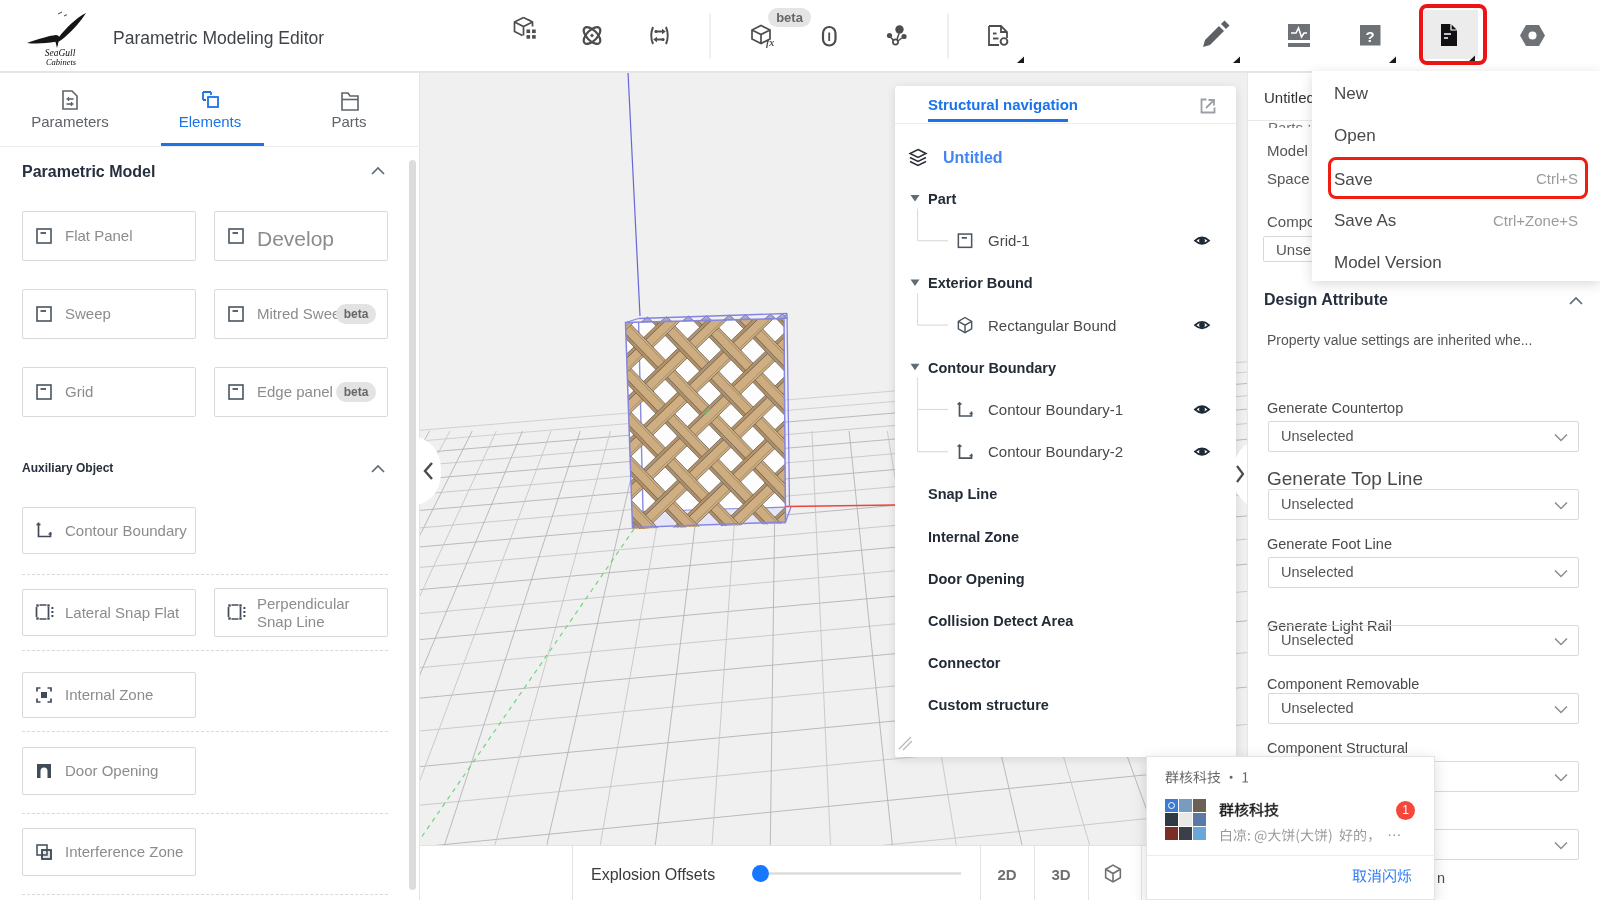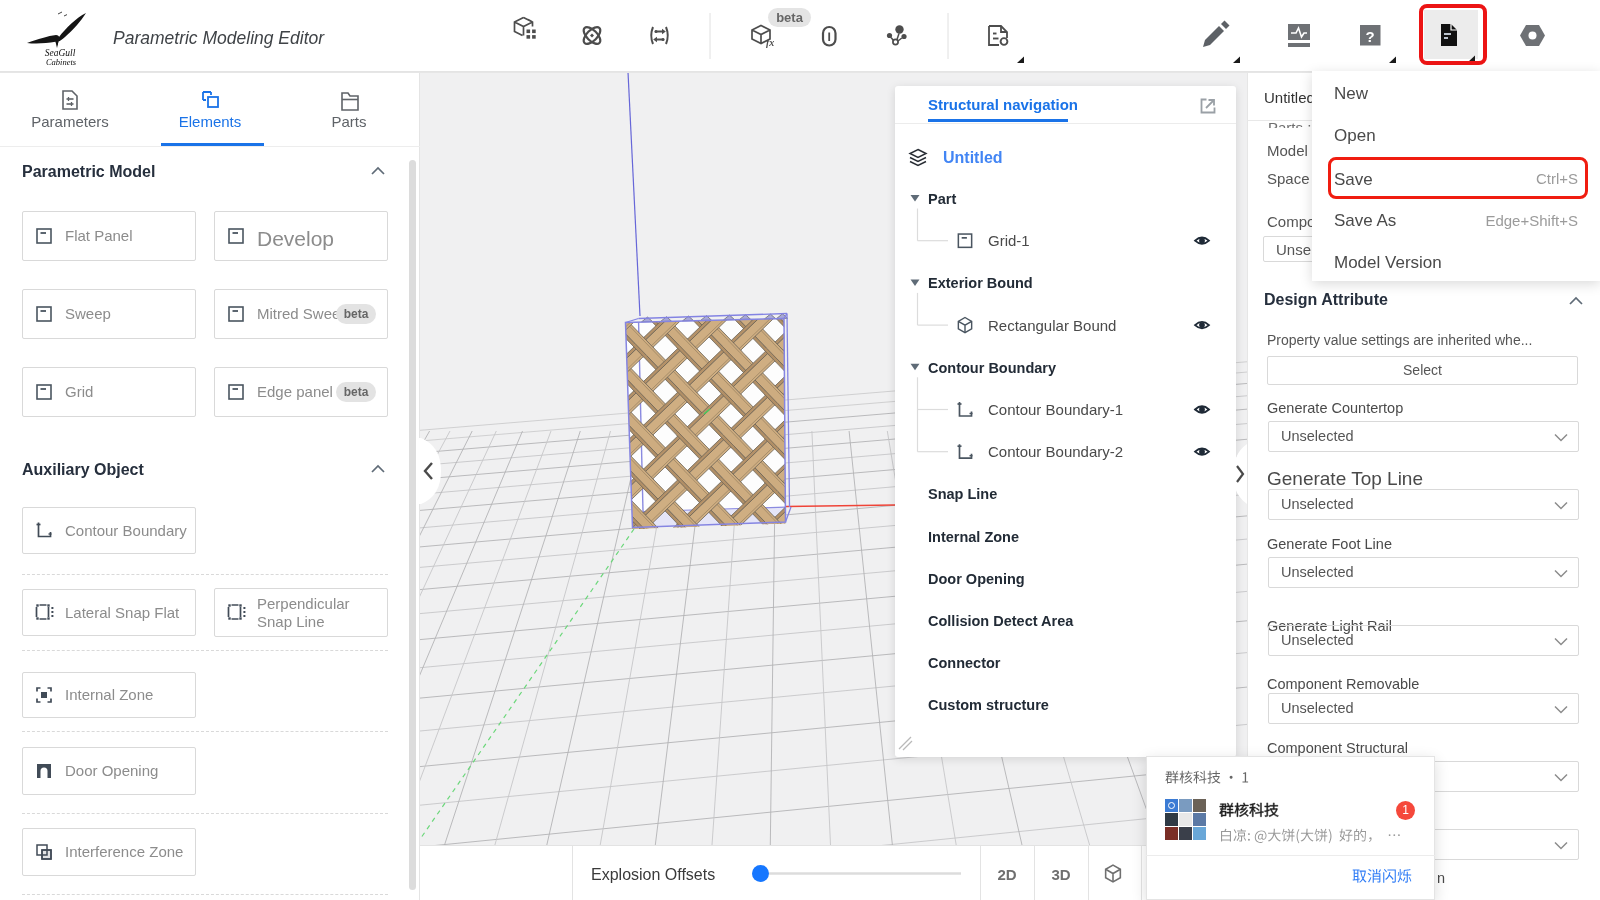--- a/index.html
+++ b/index.html
@@ -1056,21 +1056,21 @@
 <line x1="787" y1="313.5" x2="789.5" y2="507" stroke="#8383e3" stroke-width="1.3"></line>
 </svg>
 <div class="abs" style="left:0;top:0;width:1600px;height:72px;background:#fff;border-bottom:1px solid #e4e4e4;"></div>
 <svg class="abs" style="left:22px;top:6px;" width="72" height="60" viewBox="0 0 72 60">
 <path d="M5,37 C16,33 26,30 34,29 C36,29 37,30 37,31 C44,22 54,12 64,7 C59,15 51,24 43,31 C40,33.5 38,35 36.5,35.5 C36,37 35.5,38 36,40 L33.5,35.8 C24,37.5 13,38 5,37 Z" fill="#151515"></path>
 <path d="M33.5,35.8 L35,42 L36.5,35.5 Z" fill="#151515"></path>
 <path d="M36,8 L40,6 M42,10 L45,8.6" stroke="#444" stroke-width="1" fill="none"></path>
 <text x="38" y="50" font-size="9.5" font-style="italic" font-family="Liberation Serif,serif" text-anchor="middle" fill="#111">SeaGull</text>
 <text x="39" y="59" font-size="8.5" font-style="italic" font-family="Liberation Serif,serif" text-anchor="middle" fill="#111">Cabinets</text>
 </svg>
-<div class="abs" style="left:113px;top:28px;font-size:17.5px;color:#3f4347;font-style:italic;">Parametric Modeling Editor</div>
+<div class="abs" style="left:113px;top:28px;font-size:17.5px;color:#3f4347;">Parametric Modeling Editor</div>
 <svg class="abs" style="left:0;top:0;" width="1600" height="72" viewBox="0 0 1600 72">
 <g stroke="#4d4d4d" fill="none" stroke-width="1.7">
 
 <path d="M523.5,17.5 L532.5,22 L532.5,26.5 M523.5,17.5 L514.5,22 L514.5,31.5 L522.5,35.5 M514.5,22 L523.5,26.5 L532.5,22 M523.5,26.5 L523.5,35.5 M528,19.5 L532.5,22"></path>
 <g fill="#4d4d4d" stroke="none">
           <rect x="526.5" y="29.5" width="3.6" height="3.6"></rect>
           <rect x="532.1" y="29.5" width="3.6" height="3.6"></rect>
           <rect x="526.5" y="35.1" width="3.6" height="3.6"></rect>
           <rect x="532.1" y="35.1" width="3.6" height="3.6"></rect>
         </g>
@@ -1231,21 +1231,21 @@
     <div class="abs" style="left:65px;top:383.0px;font-size:15px;color:#8c8c8c;">Grid</div>
 <div class="abs" style="left:214px;top:367px;width:174px;height:50px;background:#fff;border:1px solid #d9d9d9;border-radius:2px;"></div>
     <svg class="abs" style="left:214px;top:367px;" width="40" height="50" viewBox="0 0 40 50">
       <g transform="translate(22,25) scale(1.0)">
         <rect x="-7" y="-7" width="14" height="14" fill="none" stroke="#4a5560" stroke-width="1.6"></rect>
         <line x1="-3.5" y1="-3" x2="2" y2="-3" stroke="#4a5560" stroke-width="1.8"></line>
       </g>
     </svg>
     <div class="abs" style="left:257px;top:383.0px;font-size:15px;color:#8c8c8c;">Edge panel</div>
     <div class="abs" style="left:336px;top:382.0px;width:40px;height:20px;background:#e3e3e3;border-radius:10px;font-size:12px;font-weight:bold;color:#666;text-align:center;line-height:20px;">beta</div>
-<div class="abs" style="left:22px;top:461px;font-size:16px;font-weight:bold;color:#262f3d;text-align:right;">Auxiliary Object</div>
+<div class="abs" style="left:22px;top:461px;font-size:12px;font-weight:bold;color:#262f3d;text-align:right;">Auxiliary Object</div>
 <svg class="abs" style="left:368px;top:461px;" width="20" height="16" viewBox="0 0 20 16">
       <path d="M4,11 L10,5 L16,11" fill="none" stroke="#5f6b77" stroke-width="1.7"></path>
     </svg>
 <div class="abs" style="left:22px;top:507px;width:174px;height:47px;background:#fff;border:1px solid #d9d9d9;border-radius:2px;"></div>
     <svg class="abs" style="left:22px;top:507px;" width="40" height="47" viewBox="0 0 40 47">
       <g transform="translate(22,23)" fill="none" stroke="#414b57" stroke-width="1.7">
         <path d="M-5.5,-7.5 L-5.5,6.5 L6.5,6.5 L6.5,2"></path>
         <path d="M-7.5,-5.5 L-3.5,-5.5"></path>
         <path d="M4.5,4 L7.5,4" stroke-width="1.4"></path>
       </g>
@@ -1424,21 +1424,20 @@
     <div class="abs" style="left:1267px;top:142px;font-size:15px;color:#555;">Model Name</div>
     <div class="abs" style="left:1267px;top:170px;font-size:15px;color:#555;">Space Size</div>
     <div class="abs" style="left:1267px;top:213px;font-size:15px;color:#555;">Component Type</div>
     <div class="abs" style="left:1263px;top:236px;width:200px;height:26px;border:1px solid #d9d9d9;border-radius:2px;"></div>
     <div class="abs" style="left:1276px;top:241px;font-size:15px;color:#555;">Unselected</div>
     <div class="abs" style="left:1264px;top:291px;font-size:16px;font-weight:bold;color:#262f3d;">Design Attribute</div>
     <svg class="abs" style="left:1566px;top:293px;" width="20" height="16" viewBox="0 0 20 16">
       <path d="M4,11 L10,5 L16,11" fill="none" stroke="#5f6b77" stroke-width="1.7"></path>
     </svg>
     <div class="abs" style="left:1267px;top:332px;font-size:14px;color:#555;">Property value settings are inherited whe...</div>
-    <div class="abs" style="left:1267px;top:356px;width:311px;height:29px;border:1px solid #d9d9d9;border-radius:2px;text-align:center;line-height:27px;font-size:14px;color:#555;">Select</div>
     <div class="abs" style="left:1267px;top:400px;font-size:14.5px;color:#4a4a4a;">Generate Countertop</div>
     <div class="abs" style="left:1268px;top:421px;width:311px;height:31px;border:1px solid #d9d9d9;border-radius:2px;font-size:14.5px;color:#555;line-height:29px;padding-left:12px;">Unselected</div>
     <svg class="abs" style="left:1553px;top:433px;" width="16" height="9" viewBox="0 0 16 9">
       <path d="M2,1.5 L8,7.5 L14,1.5" fill="none" stroke="#8c8c8c" stroke-width="1.5"></path>
     </svg>
     <div class="abs" style="left:1267px;top:468px;font-size:19px;color:#4a4a4a;">Generate Top Line</div>
     <div class="abs" style="left:1268px;top:489px;width:311px;height:31px;border:1px solid #d9d9d9;border-radius:2px;font-size:14.5px;color:#555;line-height:29px;padding-left:12px;">Unselected</div>
     <svg class="abs" style="left:1553px;top:501px;" width="16" height="9" viewBox="0 0 16 9">
       <path d="M2,1.5 L8,7.5 L14,1.5" fill="none" stroke="#8c8c8c" stroke-width="1.5"></path>
     </svg>
@@ -1501,15 +1500,15 @@
       <g transform="translate(0,16.5)">
         <path d="M7.6 -10.9H13.2V-9.8H7.6ZM12.9 -10.9H13.0L13.2 -11.0L13.9 -10.8Q13.6 -7.8 12.7 -5.5Q11.9 -3.1 10.7 -1.5Q9.4 0.2 7.9 1.2Q7.8 1.0 7.6 0.7Q7.4 0.5 7.2 0.4Q8.6 -0.5 9.7 -2.1Q10.9 -3.7 11.7 -5.8Q12.5 -8.0 12.9 -10.7ZM9.3 -10.1Q9.6 -7.8 10.3 -5.8Q10.9 -3.8 12.0 -2.2Q13.0 -0.7 14.5 0.2Q14.4 0.3 14.2 0.5Q14.1 0.6 13.9 0.8Q13.8 0.9 13.7 1.1Q12.2 0.1 11.1 -1.6Q10.0 -3.2 9.4 -5.3Q8.7 -7.5 8.3 -10.0ZM0.7 -11.9H7.5V-10.9H0.7ZM2.3 -8.8H6.1V-7.8H2.3ZM2.3 -5.6H6.1V-4.6H2.3ZM1.7 -11.3H2.8V-1.7L1.7 -1.6ZM0.6 -2.0Q1.5 -2.1 2.6 -2.3Q3.8 -2.4 5.1 -2.6Q6.4 -2.9 7.7 -3.1L7.8 -2.1Q6.5 -1.9 5.3 -1.6Q4.1 -1.4 2.9 -1.2Q1.8 -1.0 0.8 -0.9ZM5.3 -11.4H6.4V1.2H5.3Z M21.4 -5.7H27.8V-4.7H21.4ZM21.4 -3.1H27.8V-2.1H21.4ZM27.9 -12.2 29.0 -11.8Q28.6 -11.0 28.2 -10.2Q27.7 -9.5 27.3 -8.9L26.4 -9.3Q26.6 -9.7 26.9 -10.2Q27.2 -10.7 27.5 -11.2Q27.8 -11.7 27.9 -12.2ZM20.3 -11.7 21.2 -12.1Q21.5 -11.7 21.9 -11.2Q22.2 -10.7 22.4 -10.2Q22.7 -9.7 22.8 -9.3L21.8 -8.8Q21.7 -9.2 21.4 -9.7Q21.2 -10.2 20.9 -10.7Q20.6 -11.2 20.3 -11.7ZM20.7 -8.3H27.9V-7.3H21.8V1.2H20.7ZM27.3 -8.3H28.4V-0.2Q28.4 0.2 28.3 0.5Q28.2 0.8 27.8 0.9Q27.5 1.1 26.9 1.1Q26.4 1.1 25.5 1.1Q25.5 0.9 25.4 0.6Q25.3 0.3 25.1 0.0Q25.8 0.1 26.3 0.1Q26.9 0.1 27.0 0.1Q27.3 0.0 27.3 -0.2ZM24.1 -12.6H25.2V-7.7H24.1ZM16.3 -11.7 16.9 -12.4Q17.4 -12.2 17.9 -11.9Q18.4 -11.6 18.8 -11.3Q19.3 -11.0 19.6 -10.7L18.9 -9.8Q18.6 -10.1 18.2 -10.4Q17.7 -10.8 17.2 -11.1Q16.7 -11.4 16.3 -11.7ZM15.6 -7.7 16.2 -8.4Q16.7 -8.2 17.2 -7.9Q17.7 -7.6 18.2 -7.3Q18.6 -7.0 18.9 -6.7L18.2 -5.9Q18.0 -6.1 17.5 -6.5Q17.1 -6.8 16.6 -7.1Q16.0 -7.4 15.6 -7.7ZM16.0 0.3Q16.4 -0.3 16.9 -1.1Q17.3 -1.9 17.8 -2.8Q18.2 -3.7 18.6 -4.6L19.4 -3.9Q19.1 -3.1 18.7 -2.2Q18.3 -1.3 17.8 -0.5Q17.4 0.3 17.0 1.0Z M42.7 -12.0H43.8V-0.3Q43.8 0.3 43.6 0.5Q43.5 0.8 43.1 1.0Q42.7 1.1 42.0 1.2Q41.4 1.2 40.4 1.2Q40.3 1.0 40.3 0.8Q40.2 0.6 40.1 0.4Q40.0 0.2 39.9 0.0Q40.5 0.1 40.9 0.1Q41.4 0.1 41.8 0.1Q42.1 0.1 42.3 0.1Q42.5 0.0 42.6 -0.0Q42.7 -0.1 42.7 -0.3ZM31.2 -9.2H32.3V1.2H31.2ZM35.4 -12.0H43.4V-10.9H35.4ZM31.8 -11.9 32.7 -12.5Q33.1 -12.1 33.6 -11.6Q34.0 -11.1 34.4 -10.6Q34.8 -10.1 35.0 -9.7L34.1 -9.1Q33.9 -9.5 33.5 -10.0Q33.1 -10.5 32.7 -11.0Q32.2 -11.5 31.8 -11.9ZM36.8 -6.1 37.5 -6.9Q38.3 -6.2 39.1 -5.4Q39.8 -4.6 40.5 -3.9Q41.1 -3.1 41.5 -2.5L40.7 -1.6Q40.3 -2.2 39.7 -3.0Q39.0 -3.8 38.3 -4.6Q37.5 -5.5 36.8 -6.1ZM37.4 -9.4 38.5 -9.2Q38.0 -6.6 36.8 -4.6Q35.7 -2.7 33.9 -1.5Q33.9 -1.6 33.8 -1.8Q33.6 -2.0 33.5 -2.2Q33.4 -2.4 33.2 -2.5Q34.9 -3.5 35.9 -5.3Q36.9 -7.0 37.4 -9.4Z M47.7 -12.5H48.7V-7.4Q48.7 -6.3 48.7 -5.2Q48.6 -4.0 48.3 -2.9Q48.1 -1.9 47.6 -0.8Q47.1 0.2 46.3 1.1Q46.2 0.9 46.1 0.8Q46.0 0.7 45.8 0.5Q45.7 0.4 45.6 0.3Q46.5 -0.8 47.0 -2.0Q47.5 -3.3 47.6 -4.7Q47.7 -6.0 47.7 -7.4ZM49.8 -10.0 50.7 -9.6Q50.5 -8.9 50.2 -8.0Q50.0 -7.2 49.8 -6.6L49.1 -6.9Q49.2 -7.3 49.4 -7.9Q49.5 -8.4 49.6 -9.0Q49.8 -9.6 49.8 -10.0ZM48.4 -4.2Q48.6 -4.0 48.9 -3.7Q49.1 -3.3 49.5 -2.9Q49.8 -2.5 50.1 -2.1Q50.3 -1.8 50.4 -1.6L49.7 -0.9Q49.5 -1.1 49.3 -1.5Q49.0 -1.9 48.7 -2.3Q48.4 -2.7 48.2 -3.1Q47.9 -3.4 47.7 -3.7ZM46.3 -9.6 47.1 -9.5Q47.1 -8.9 47.0 -8.2Q46.9 -7.5 46.8 -6.8Q46.6 -6.1 46.4 -5.6L45.6 -5.9Q45.8 -6.4 46.0 -7.0Q46.1 -7.6 46.2 -8.3Q46.3 -9.0 46.3 -9.6ZM58.1 -12.5 58.6 -11.5Q58.0 -11.3 57.2 -11.2Q56.4 -11.0 55.5 -10.9Q54.6 -10.8 53.7 -10.7Q52.8 -10.7 52.0 -10.7Q52.0 -10.9 51.9 -11.1Q51.8 -11.4 51.8 -11.6Q52.5 -11.6 53.4 -11.7Q54.3 -11.7 55.2 -11.9Q56.0 -12.0 56.8 -12.1Q57.5 -12.3 58.1 -12.5ZM51.3 -5.8Q51.3 -5.9 51.3 -6.1Q51.2 -6.3 51.1 -6.5Q51.1 -6.7 51.0 -6.8Q51.1 -6.8 51.2 -7.1Q51.3 -7.3 51.4 -7.7Q51.4 -7.9 51.5 -8.5Q51.6 -9.2 51.7 -10.0Q51.8 -10.8 51.8 -11.6L52.8 -11.3Q52.8 -10.5 52.7 -9.6Q52.6 -8.7 52.5 -7.9Q52.4 -7.1 52.2 -6.4V-6.4Q52.2 -6.4 52.1 -6.4Q51.9 -6.3 51.8 -6.2Q51.6 -6.1 51.5 -6.0Q51.3 -5.9 51.3 -5.8ZM54.7 -9.7H55.8V-0.1Q55.8 0.4 55.7 0.6Q55.6 0.9 55.3 1.0Q55.0 1.1 54.5 1.2Q54.0 1.2 53.3 1.2Q53.3 1.0 53.2 0.7Q53.1 0.4 53.0 0.1Q53.5 0.1 53.9 0.1Q54.3 0.1 54.4 0.1Q54.6 0.1 54.6 0.1Q54.7 0.0 54.7 -0.1ZM56.7 -4.1 57.6 -4.4Q58.0 -3.8 58.3 -3.0Q58.7 -2.3 58.9 -1.6Q59.2 -0.9 59.3 -0.3L58.3 0.1Q58.2 -0.5 58.0 -1.2Q57.7 -1.9 57.4 -2.7Q57.0 -3.4 56.7 -4.1ZM52.4 -4.3 53.4 -4.1Q53.1 -2.9 52.6 -1.8Q52.1 -0.6 51.4 0.1Q51.3 0.0 51.2 -0.1Q51.0 -0.3 50.9 -0.4Q50.7 -0.6 50.6 -0.7Q51.2 -1.3 51.7 -2.3Q52.2 -3.3 52.4 -4.3ZM51.3 -5.8V-6.7L52.0 -7.0H59.2V-6.0H52.7Q52.2 -6.0 51.8 -5.9Q51.4 -5.9 51.3 -5.8Z" fill="#2f7cf6"></path>
       </g>
     </svg>
 <div class="abs" style="left:1312px;top:71px;width:288px;height:210px;background:#fff;box-shadow:0 3px 12px rgba(0,0,0,0.15);"></div>
 <div class="abs" style="left:1334px;top:84px;font-size:17px;color:#4a4a4a;">New</div>
 <div class="abs" style="left:1334px;top:126px;font-size:17px;color:#4a4a4a;">Open</div>
 <div class="abs" style="left:1334px;top:170px;font-size:17px;color:#4a4a4a;">Save</div>
 <div class="abs" style="left:1430px;top:170px;width:148px;text-align:right;font-size:15px;color:#9b9b9b;">Ctrl+S</div>
 <div class="abs" style="left:1334px;top:211px;font-size:17px;color:#4a4a4a;">Save As</div>
-<div class="abs" style="left:1430px;top:212px;width:148px;text-align:right;font-size:15px;color:#9b9b9b;">Edge+Shift+S</div>
+<div class="abs" style="left:1430px;top:212px;width:148px;text-align:right;font-size:15px;color:#9b9b9b;">Ctrl+Zone+S</div>
 <div class="abs" style="left:1334px;top:253px;font-size:17px;color:#4a4a4a;">Model Version</div>
 <div class="abs" style="left:1328px;top:157px;width:260px;height:42px;border:3.5px solid #f01d10;border-radius:8px;"></div>
 </div>
 </body></html>

